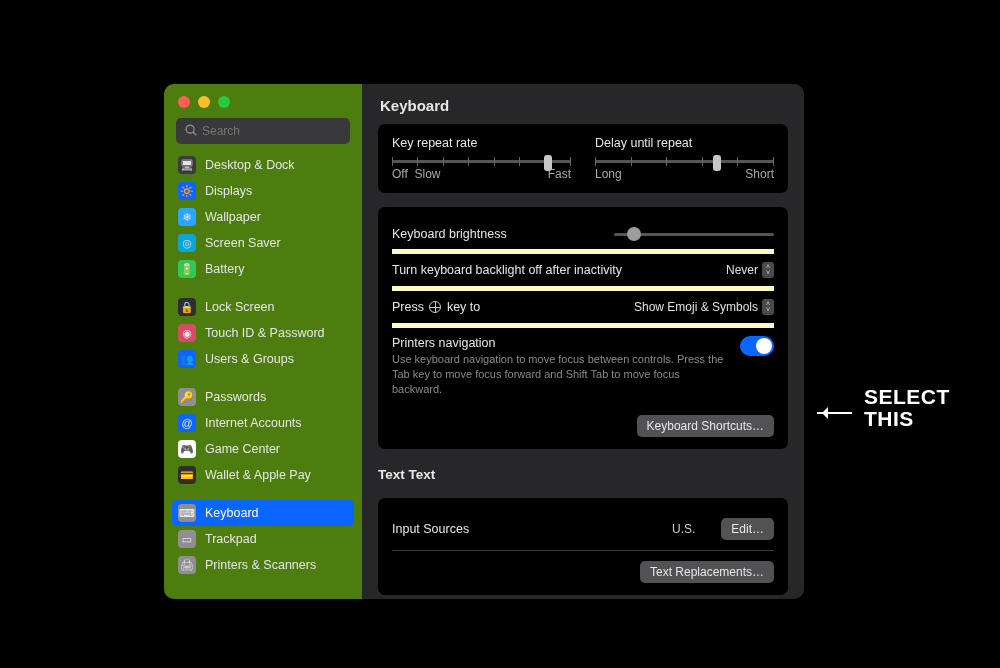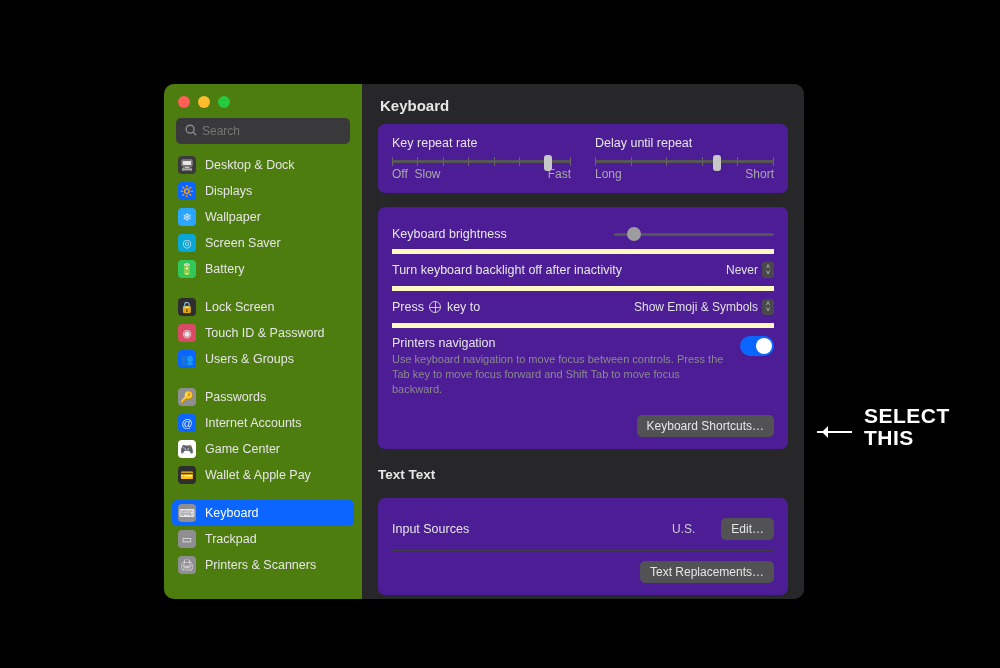--- a/index.html
+++ b/index.html
@@ -105,21 +105,21 @@
   }
   .main-scroll {
     flex: 1;
     overflow-y: auto;
     padding: 0 16px 16px;
     display: flex;
     flex-direction: column;
     gap: 14px;
   }
   .card {
-    background: #4c1d95;
+    background: #000000;
     border-radius: 7px;
     padding: 12px 14px;
   }
   .row {
     display: flex;
     align-items: center;
     justify-content: space-between;
     padding: 8px 0;
     font-size: 12.5px;
   }
@@ -248,21 +248,21 @@
     content: "";
     position: absolute;
     background: #ccc;
   }
   .globe-icon::before { left: 5px; top: 0; width: 1px; height: 100%; }
   .globe-icon::after  { top: 5px; left: 0; height: 1px; width: 100%; }
   
   .annotation {
     position: absolute;
     left: 817px;
-    top: 405px;
+    top: 386px;
     display: flex;
     align-items: center;
     gap: 12px;
     color: #fff;
   }
   .arrow {
     width: 35px; height: 2px; background: #fff; position: relative;
     margin-top: 10px;
   }
   .arrow::before {

